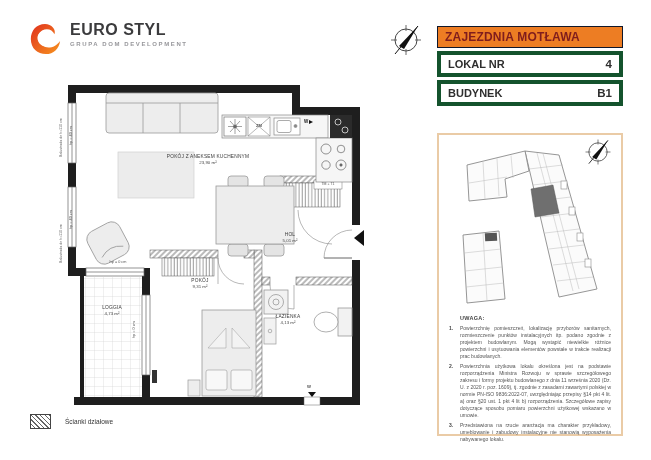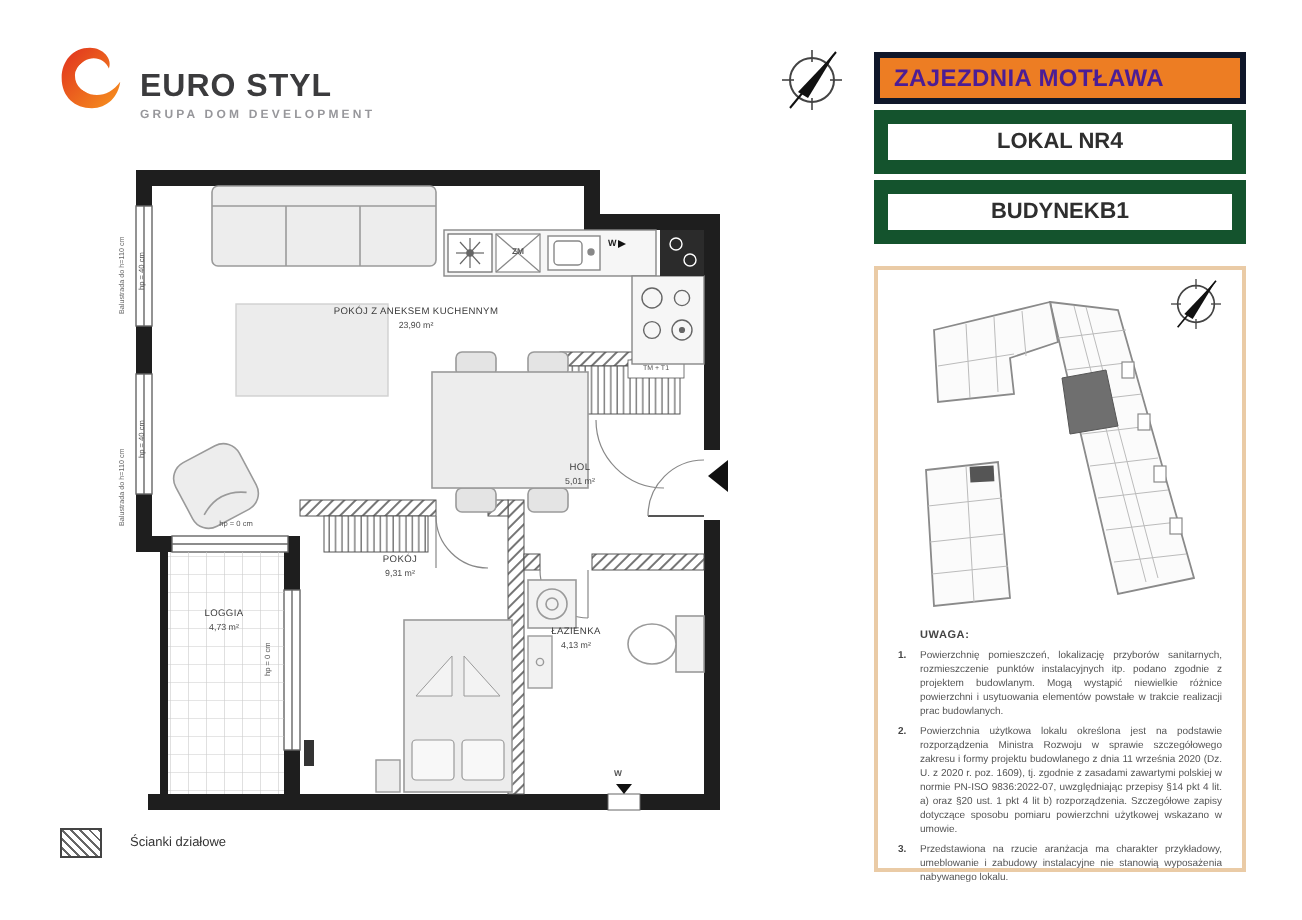--- a/index.html
+++ b/index.html
@@ -1,31 +1,31 @@
 <!DOCTYPE html>
 <html><head>
 <meta charset="utf-8">
 <style>
   html,body{margin:0;padding:0;background:#fff;}
   .page{position:relative;width:651px;height:460px;background:#fff;overflow:hidden;
         font-family:"Liberation Sans",sans-serif;color:#333;}
   .abs{position:absolute;}
 
   
-  .brand{left:28px;top:22px;display:flex;align-items:flex-end;gap:8px;}
+  .brand{left:28px;top:22px;display:flex;align-items:flex-start;gap:8px;}
   .brand-text{display:flex;flex-direction:column;}
   .brand-title{font-size:16px;font-weight:800;color:#3b3b3d;letter-spacing:.5px;line-height:1;}
   .brand-sub{font-size:6px;color:#97979b;letter-spacing:1.6px;margin-top:3px;font-weight:700;}
 
   
   .info-table{left:437px;top:26px;width:186px;}
-  .it-header{background:#ED7D23;border:3px solid #0f172a;color:#4c1d95;font-weight:700;
+  .it-header{background:#ED7D23;border:1px solid #0f172a;color:#7f1d1d;font-weight:700;
              font-size:12px;padding:3px 7px;letter-spacing:.2px;}
-  .it-row{display:flex;justify-content:center;align-items:center;
-          border:7px solid #14532d;margin-top:3px;padding:2px 7px;
+  .it-row{display:flex;justify-content:space-between;align-items:center;
+          border:4px solid #14532d;margin-top:3px;padding:2px 7px;
           font-weight:700;font-size:11px;color:#2e2e2e;height:14px;}
   .it-row .val{font-size:11.5px;}
 
   
   .side-panel{left:437px;top:133px;width:186px;height:303px;border:2px solid #EACBA6;
               box-sizing:border-box;background:#fff;}
   .notes{position:absolute;left:10px;top:180px;width:162px;}
   .notes-title{font-size:5.5px;font-weight:700;color:#444;margin:0 0 4px 11px;letter-spacing:.3px;}
   .note{display:flex;gap:2px;margin-bottom:3px;}
   .note .num{width:9px;flex:0 0 9px;font-size:5px;font-weight:700;color:#444;text-align:left;}

